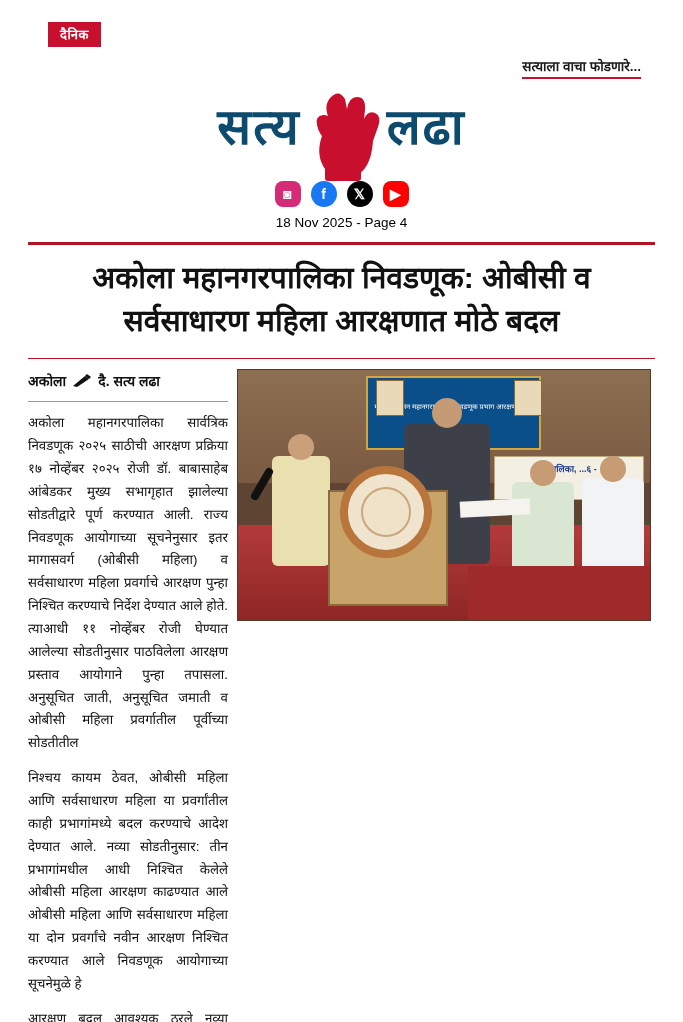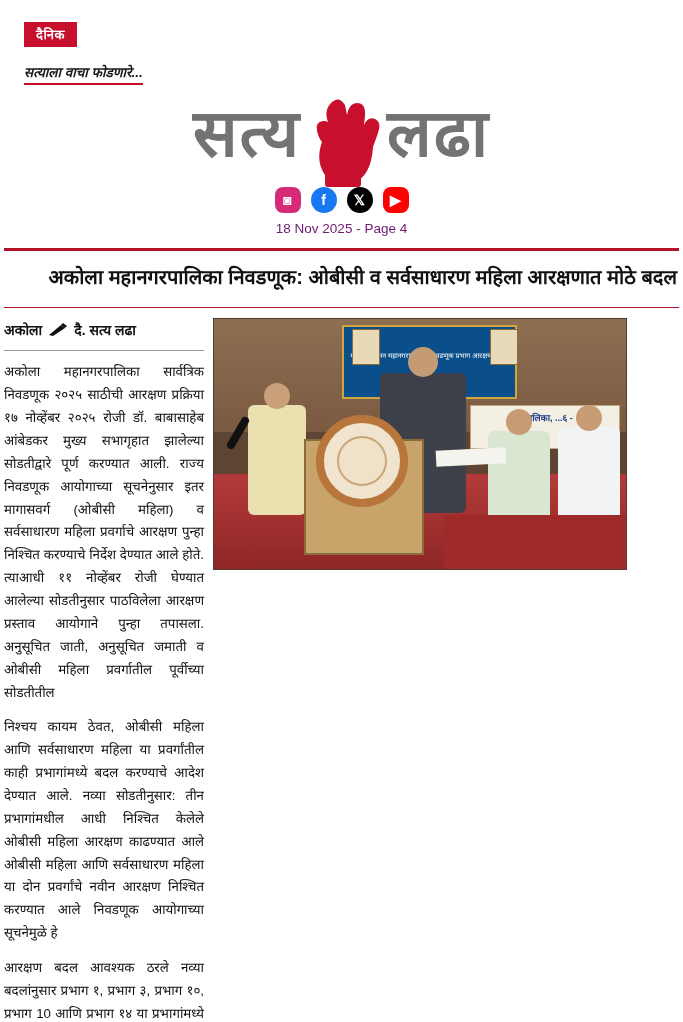--- a/index.html
+++ b/index.html
@@ -13,45 +13,44 @@
     font-family: "Liberation Sans", sans-serif;
     color: #111;
     overflow: hidden;
     position: relative;
   }
   .page {
     width: 683px;
     height: 811px;
     position: relative;
     box-sizing: border-box;
-    padding: 0 4px;
+    padding: 0 28px;
   }
 
   
   .masthead {
     position: relative;
     padding-top: 22px;
   }
   .dainik-badge {
     display: inline-block;
     background: #c8102e;
     color: #ffffff;
     font-size: 13px;
     font-weight: bold;
     padding: 3px 12px 4px 12px;
     letter-spacing: .5px;
     margin-left: 20px;
   }
   .tagline-row {
     display: flex;
-    justify-content: flex-start;
+    justify-content: flex-end;
     align-items: flex-end;
-    margin-top: 16px;
+    margin-top: 10px;
     padding: 0 14px 0 20px;
-    font-style: italic;
   }
   .tagline-left, .tagline-right {
     color: #1a1a1a;
     font-size: 13.5px;
     font-weight: bold;
   }
   .tagline-left {
     border-bottom: 2px solid #c8102e;
     padding-bottom: 2px;
   }
@@ -65,23 +64,23 @@
     margin-top: 2px;
   }
   .logo-text {
     position: absolute;
     left: 0;
     right: 0;
     top: 0;
     text-align: center;
     font-family: "Liberation Sans", sans-serif;
     font-weight: bold;
-    font-size: 66px;
+    font-size: 50px;
     line-height: 92px;
-    color: #737373;
+    color: #0c4a6e;
     letter-spacing: 2px;
     white-space: nowrap;
   }
   .logo-text .gap { display: inline-block; width: 86px; }
   .fist-icon {
     position: absolute;
     left: 50%;
     top: -2px;
     transform: translateX(-50%);
     width: 86px;
@@ -117,41 +116,41 @@
   .site-name {
     text-align: center;
     font-size: 22px;
     font-weight: bold;
     color: #111;
     margin-top: 12px;
   }
   .date-line {
     text-align: center;
     font-size: 13.5px;
-    color: #701a75;
+    color: #000000;
     margin-top: 8px;
     margin-bottom: 12px;
   }
 
   .rule-thick {
     border-top: 3px solid #b11226;
     margin: 0 0 10px 0;
   }
   .rule-thin {
     border-top: 1px solid #b11226;
     margin: 10px 0 10px 0;
   }
 
   
   .headline {
-    font-size: 20px;
+    font-size: 30px;
     font-weight: bold;
     line-height: 1.42;
     color: #111;
-    text-align: right;
+    text-align: center;
     padding: 2px 2px 6px 2px;
   }
   .col {
     font-size: 13.3px;
     line-height: 1.72;
     text-align: justify;
     color: #111;
     hyphens: auto;
   }
   .col-1 { width: 200px; }

